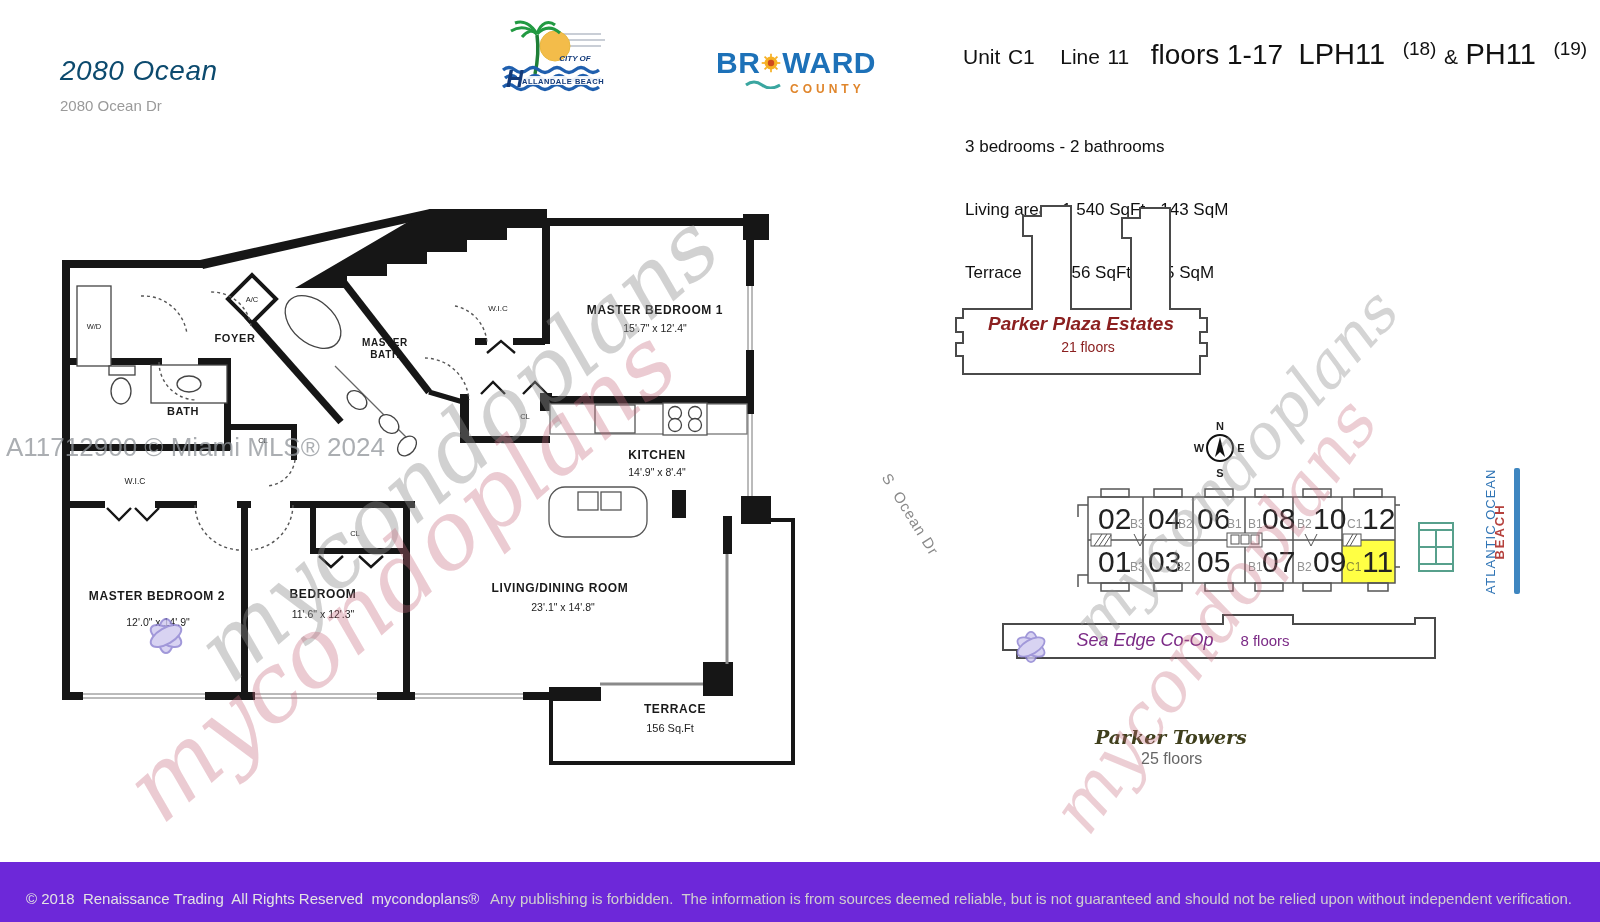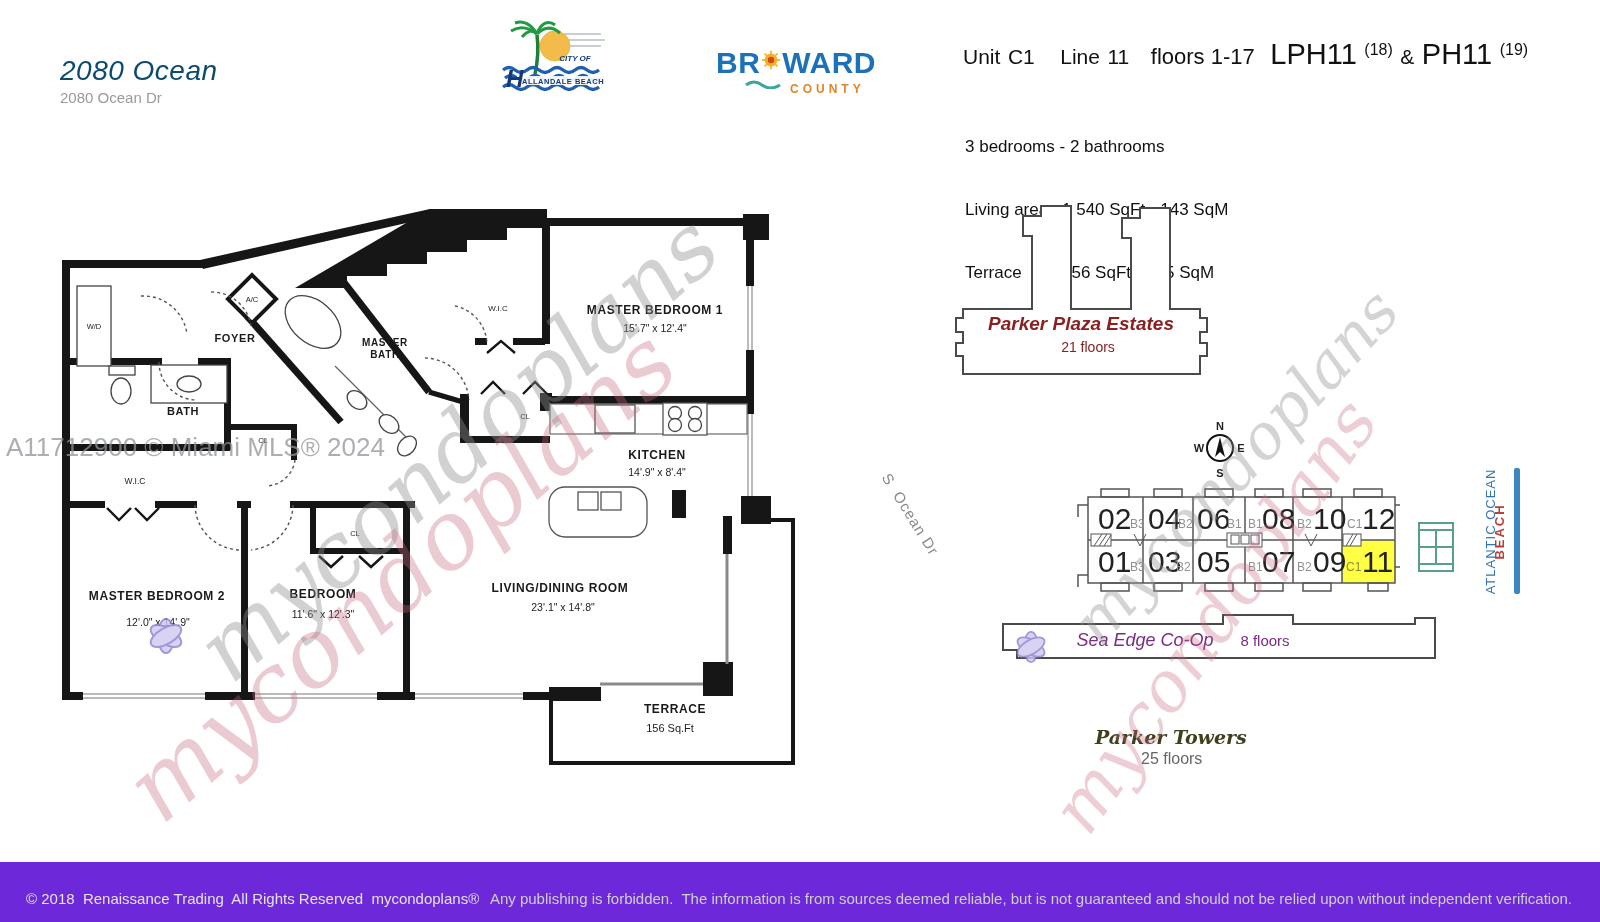--- a/index.html
+++ b/index.html
@@ -1,46 +1,46 @@
 <!DOCTYPE html>
 <html><head>
 <meta charset="utf-8">
 <style>
   html,body{margin:0;padding:0;background:#fff;}
   body{width:1600px;height:922px;position:relative;overflow:hidden;
        font-family:"Liberation Sans",sans-serif;color:#1a1a1a;}
   .abs{position:absolute;}
   
   .bldg-name{font-size:28px;color:#0c4a6e;letter-spacing:.5px;font-style:italic;}
-  .bldg-addr{font-size:15px;color:#9a9a9a;margin-top:2px;}
+  .bldg-addr{font-size:15px;color:#9a9a9a;margin-top:10px;}
   .unit-line{font-size:27px;color:#111;white-space:nowrap;}
   .unit-line .big{font-size:21px;}
   .unit-line .lph{font-size:29px;}
-  .unit-line .floors{font-size:22px;}
-  .unit-line .note{font-size:16px;position:relative;top:-9px;}
+  .unit-line .floors{font-size:28px;}
+  .unit-line .note{font-size:19px;position:relative;top:-9px;margin-left:10px;}
   .specs{font-size:17px;line-height:21px;color:#111;white-space:pre;}
   .spec-label{display:inline-block;min-width:97px;}
   
   .wm{position:absolute;font-family:"DejaVu Serif",serif;font-style:italic;
       white-space:nowrap;pointer-events:none;}
   .wm-gray{color:#8f8f8f;}
   .wm-pink{color:#c76a7d;}
   .mls-wm{position:absolute;left:6px;top:432px;font-size:26px;color:#8f9499;
           opacity:.75;white-space:nowrap;pointer-events:none;}
   .vtext{position:absolute;transform:rotate(-90deg);white-space:nowrap;}
   .beach{color:#b5413d;font-size:13px;font-weight:bold;letter-spacing:2px;}
   .ocean{color:#2f74b5;font-size:13px;letter-spacing:1px;}
   .street{position:absolute;left:893px;top:470px;transform:rotate(58deg);
           transform-origin:top left;color:#8a8a8a;font-size:15px;
           letter-spacing:1px;white-space:pre;}
   .ptowers-1{font-family:"DejaVu Serif",serif;font-style:italic;font-weight:bold;
              font-size:19px;color:#3f3f1c;}
   .ptowers-2{font-size:16px;color:#666;margin:2px 0 0 46px;}
   
-  .broward-row{display:flex;font-weight:bold;
+  .broward-row{display:flex;align-items:center;font-weight:bold;
                font-size:30px;color:#1d71b8;letter-spacing:.5px;}
   .broward-county{position:absolute;left:74px;top:36px;font-size:12px;
                   font-weight:bold;color:#e0862c;letter-spacing:4px;}
   
   .footer{position:absolute;left:0;top:862px;width:1600px;height:72px;
           background:#6d28d9;display:flex;align-items:center;}
   .footer span{white-space:pre;font-size:15px;}
   .f-left{margin-left:26px;color:#e3e3e3;}
   .f-right{margin-left:auto;margin-right:28px;color:#cfcfcf;}
   svg text{font-family:"Liberation Sans",sans-serif;}

